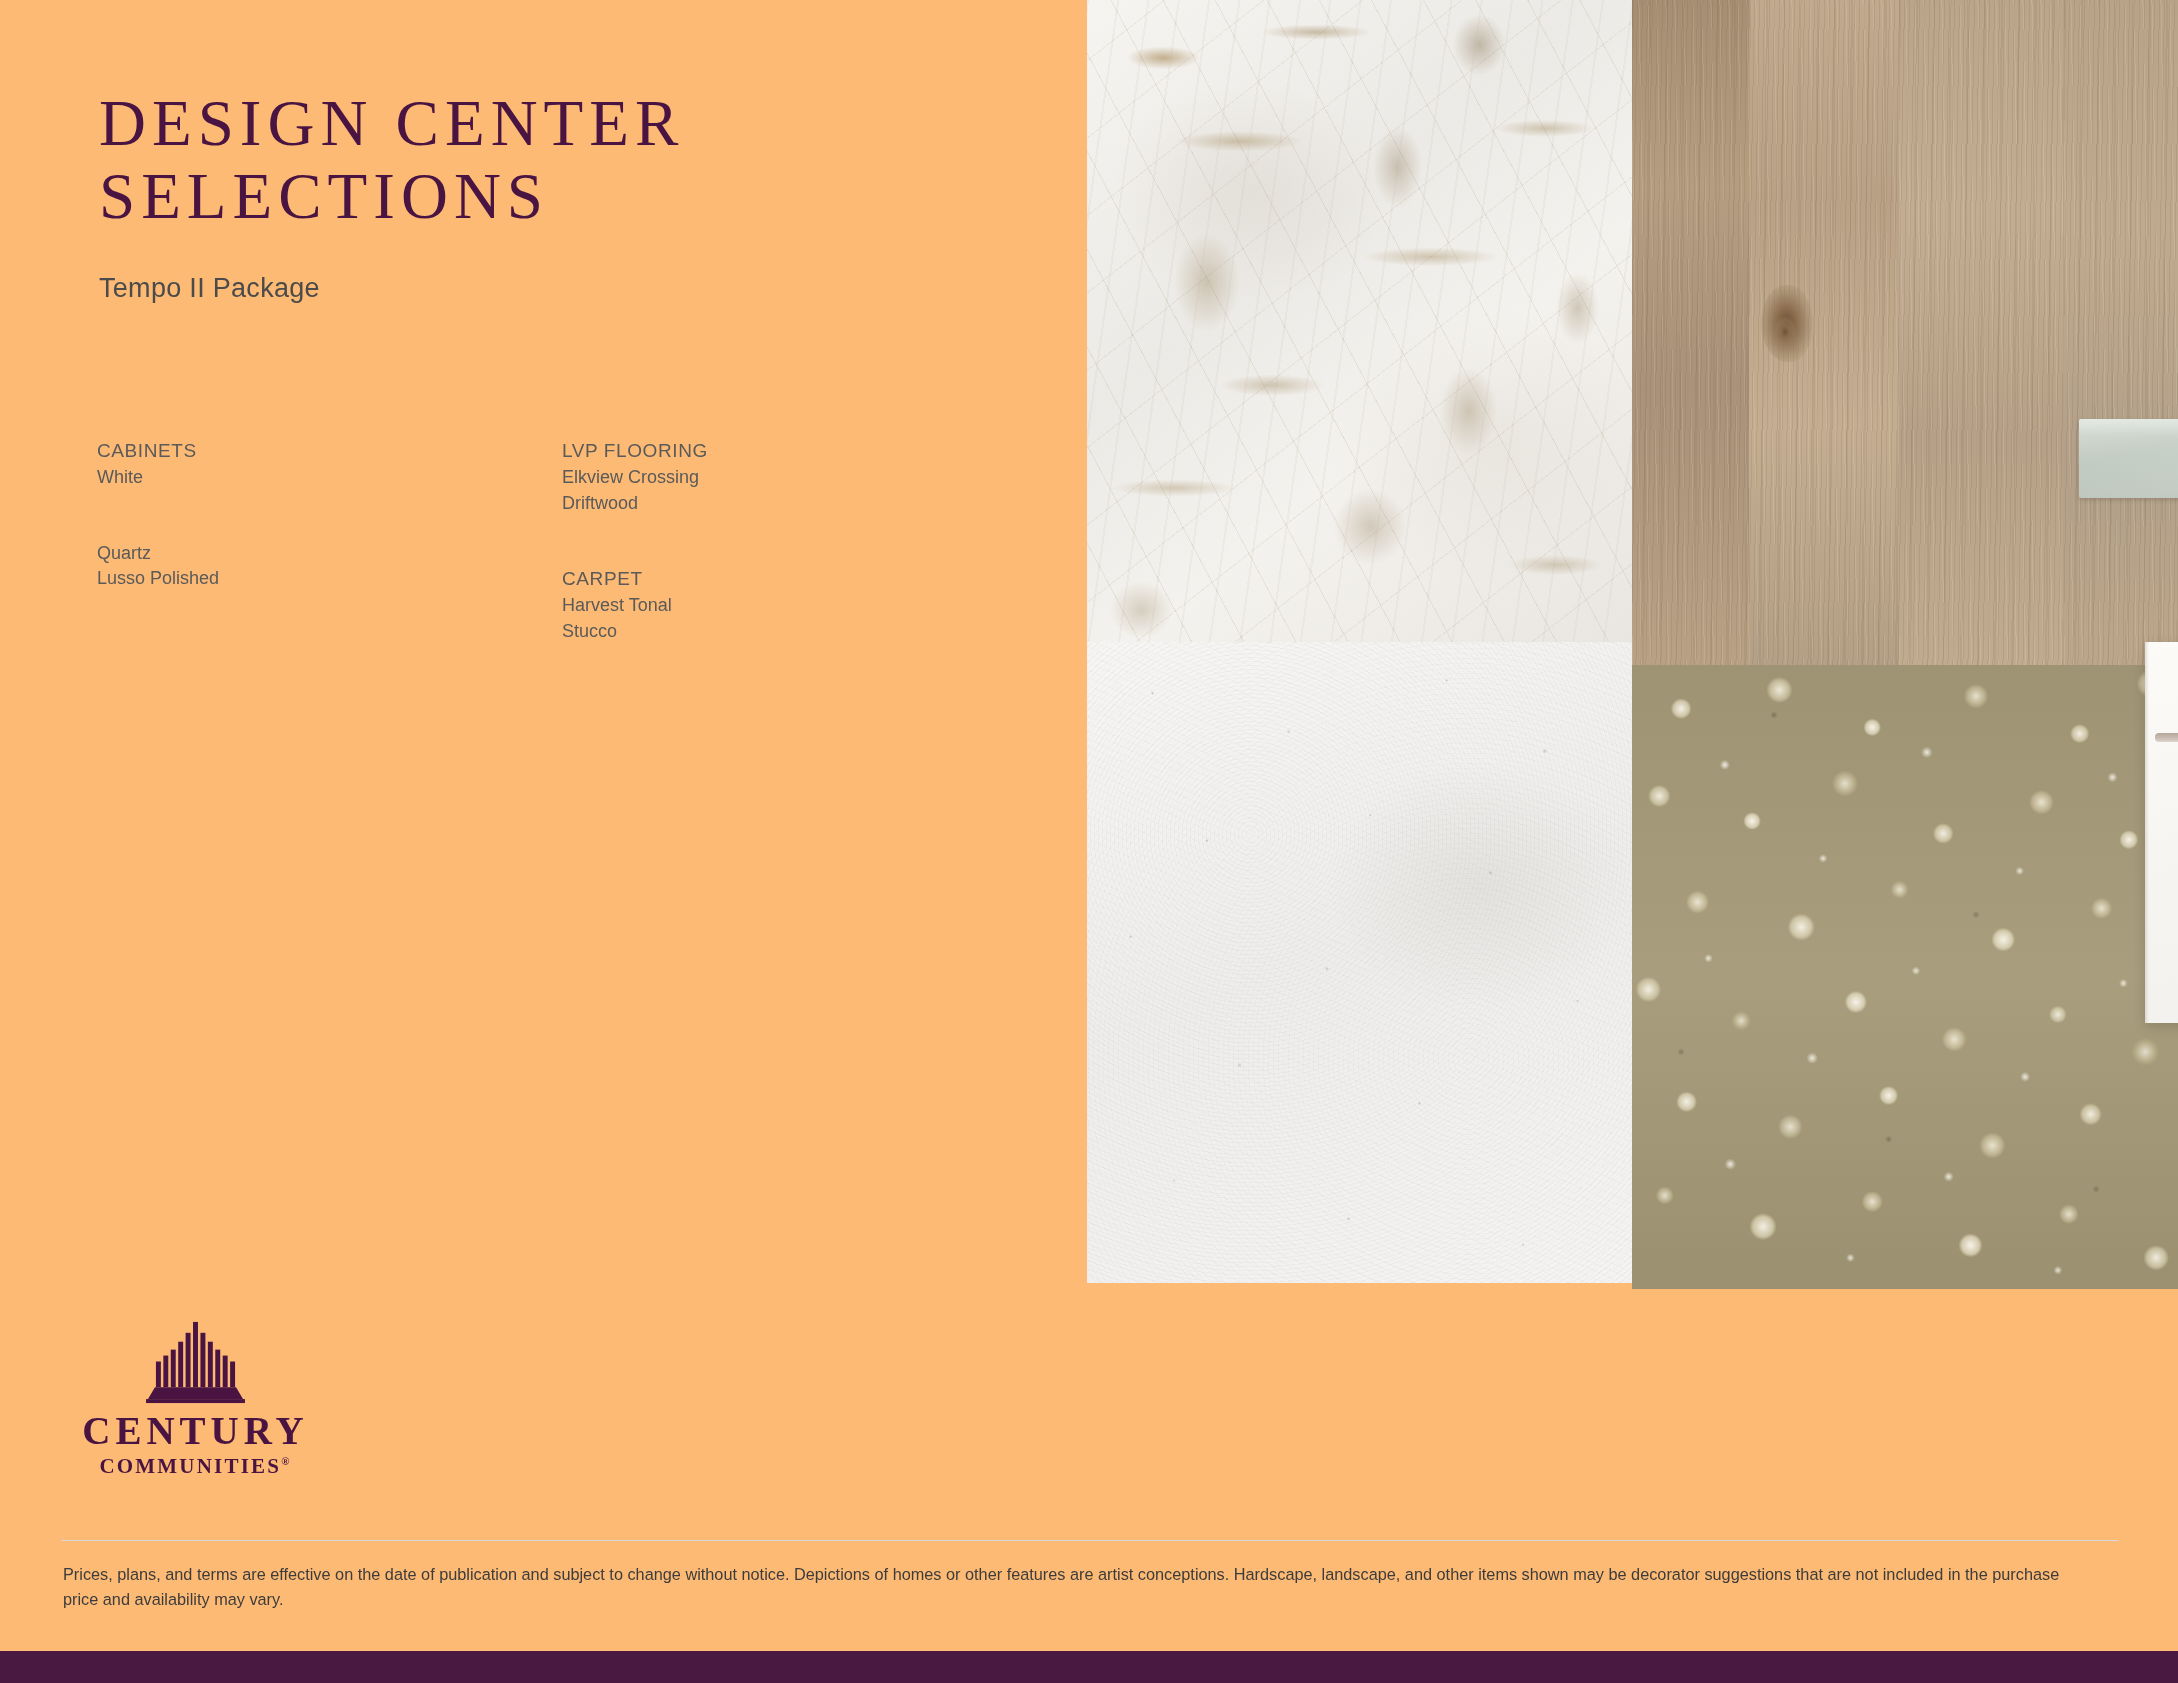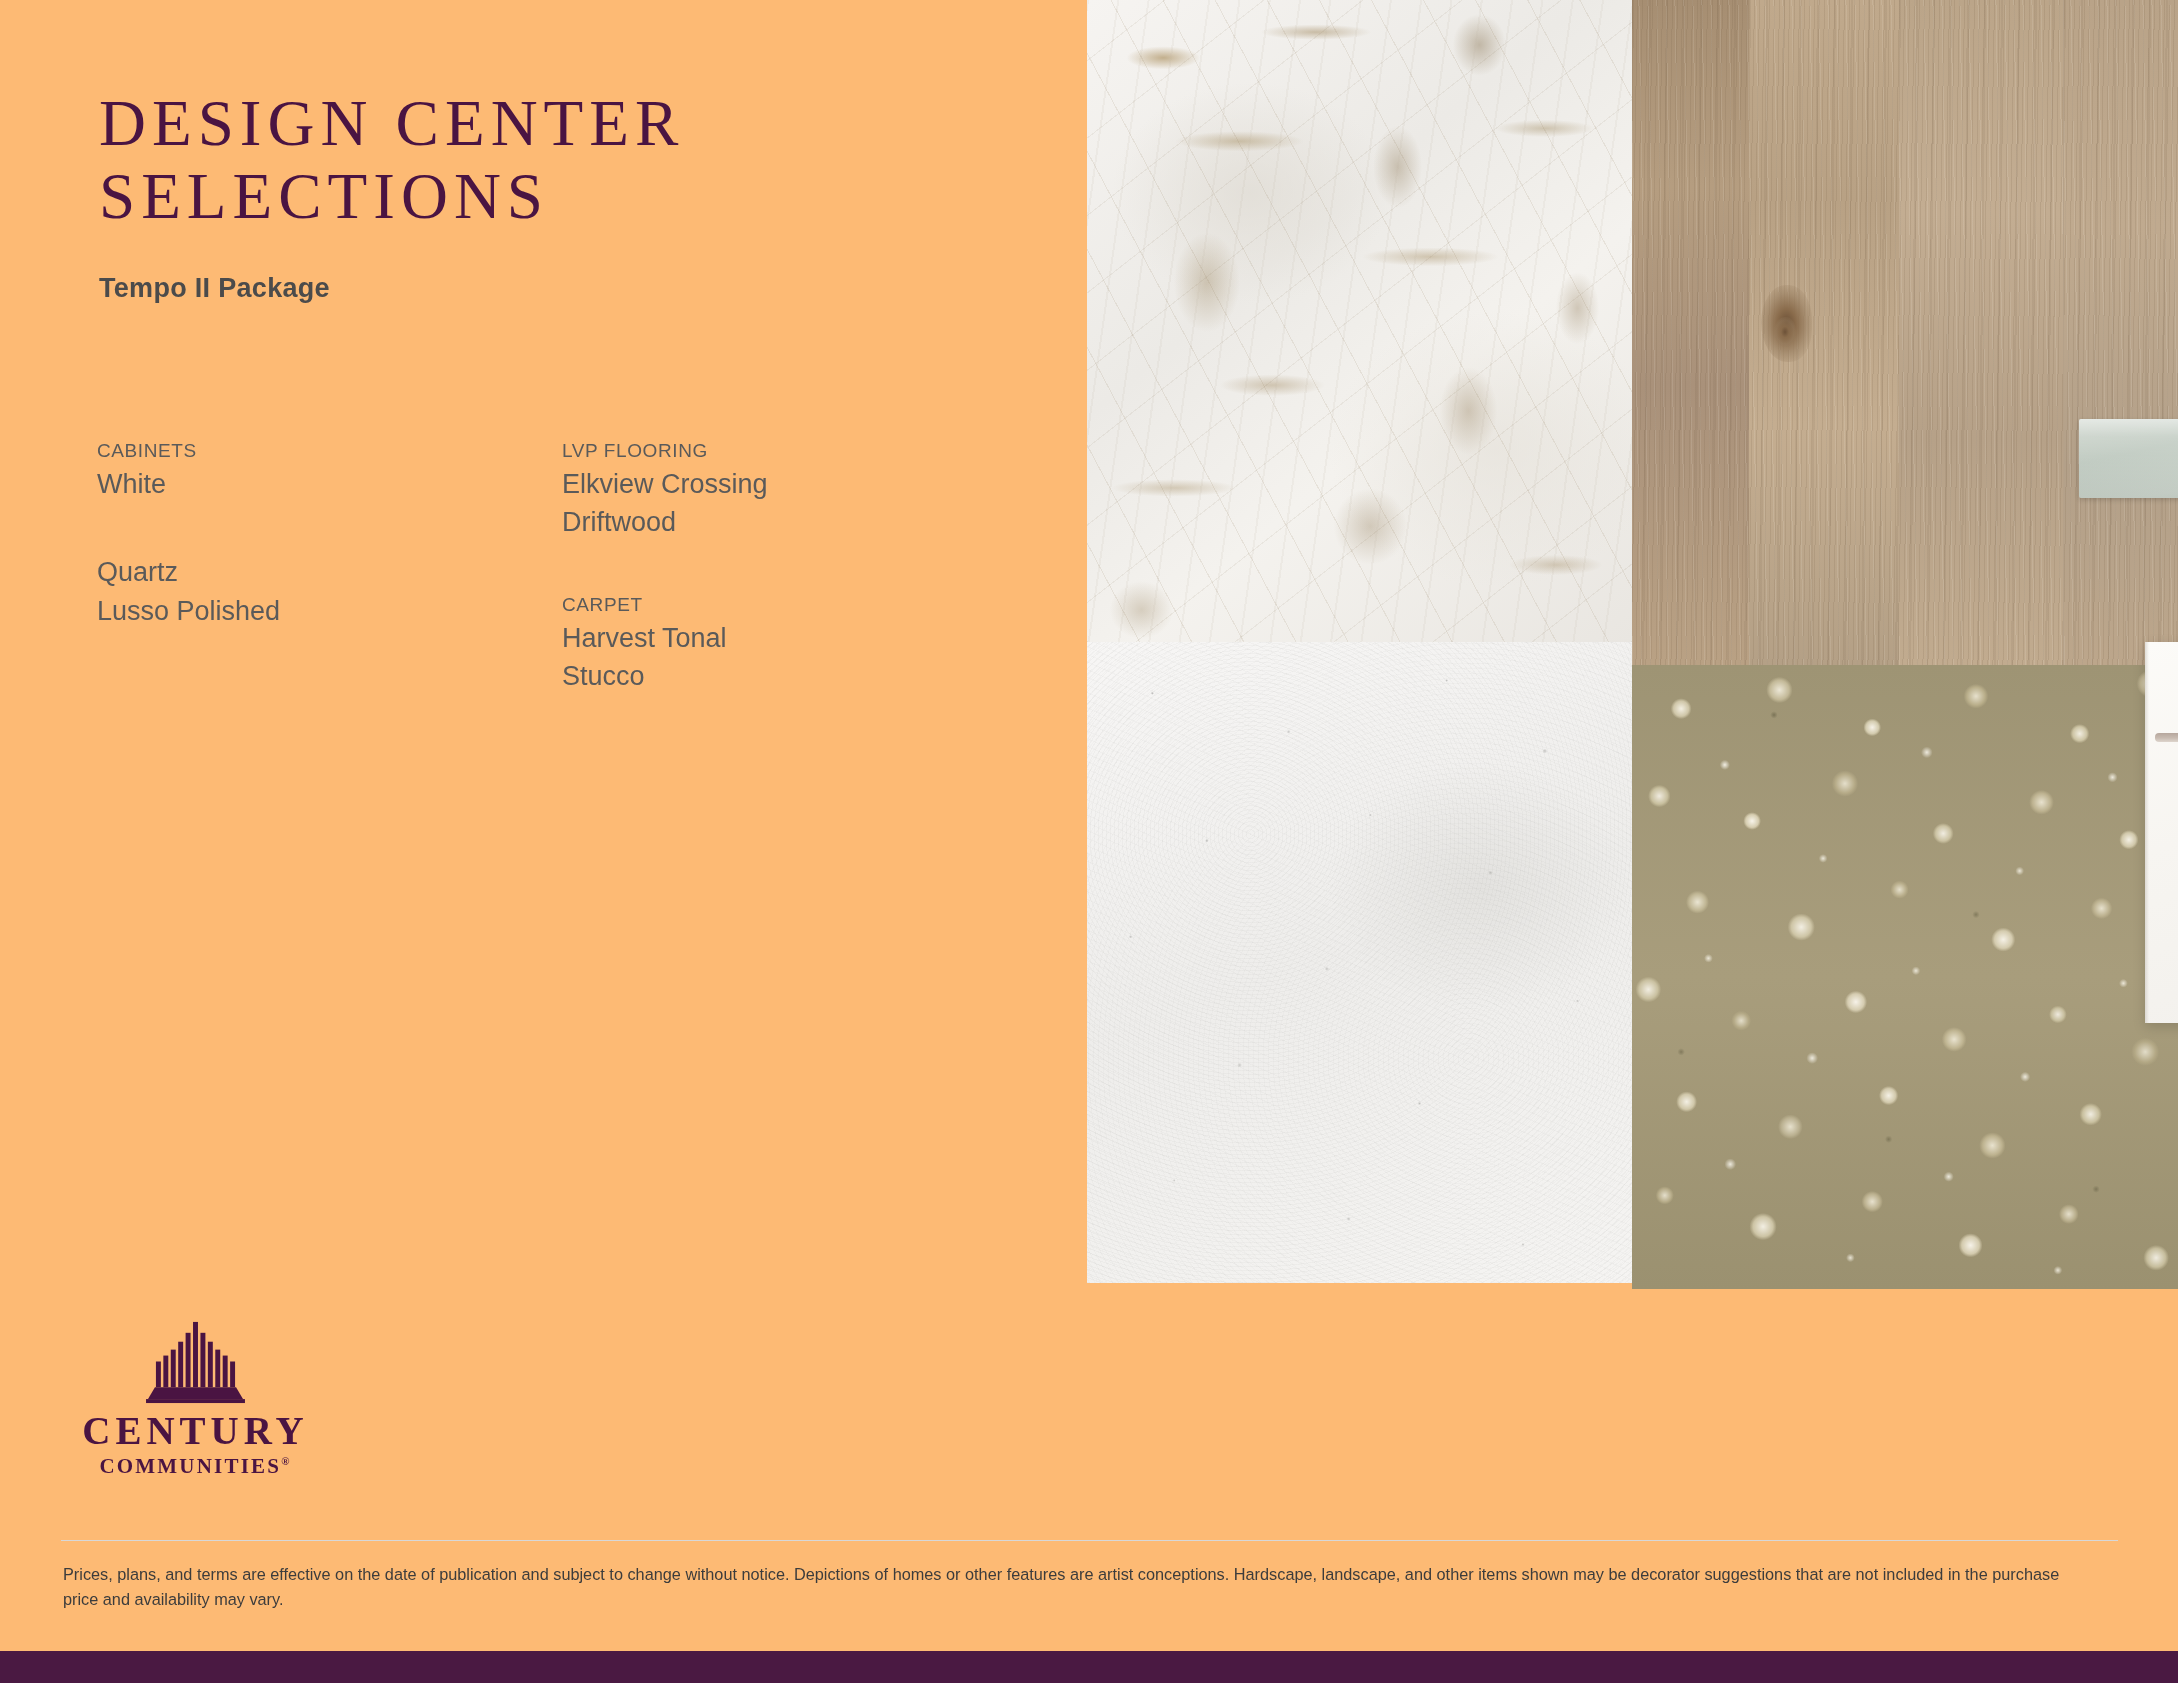--- a/index.html
+++ b/index.html
@@ -35,21 +35,21 @@
     line-height: 1.12;
     letter-spacing: 6px;
     color: #4a1442;
     font-weight: 400;
     margin: 0;
     white-space: pre-line;
   }
   .doc-subtitle {
     margin: 40px 0 0 0;
     font-size: 27px;
-    font-weight: bold;
+    font-weight: normal;
     letter-spacing: 0.3px;
     color: #4b4b4b;
   }
 
   .selections {
     position: absolute;
     left: 97px;
     top: 438px;
     width: 871px;
     display: flex;
@@ -64,21 +64,21 @@
   .sel-group:last-child { margin-bottom: 0; }
 
   .sel-label {
     font-size: 19px;
     letter-spacing: 0.6px;
     color: #5a5a5a;
     line-height: 1.42;
     white-space: nowrap;
   }
   .sel-value {
-    font-size: 27px;
+    font-size: 18px;
     color: #5a5a5a;
     line-height: 1.42;
     white-space: pre-line;
   }
 
   
   .logo {
     position: absolute;
     left: 67px;
     top: 1316px;

